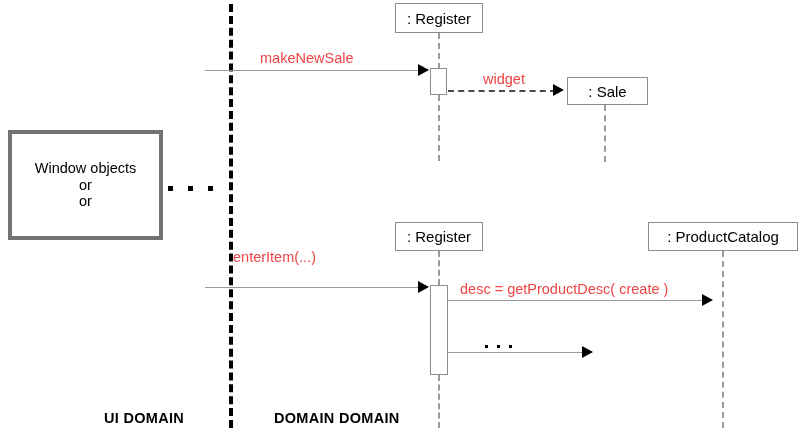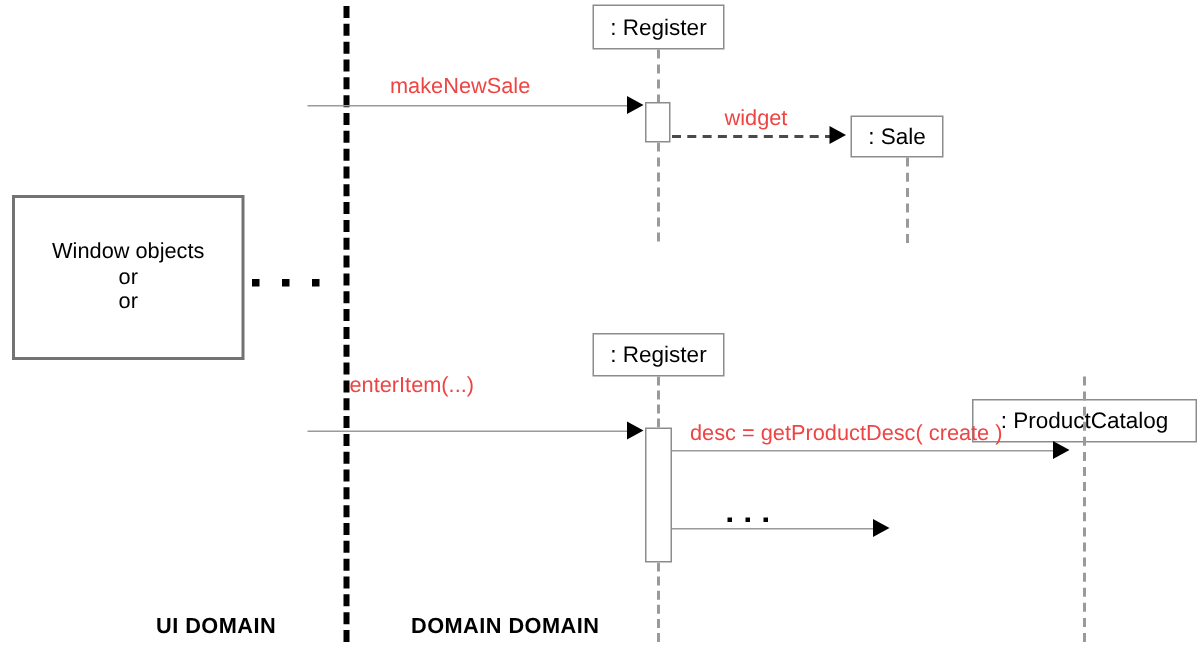--- a/index.html
+++ b/index.html
@@ -28,21 +28,21 @@
     display: flex;
     align-items: center;
     justify-content: center;
     font-size: 15px;
     color: #000;
     white-space: nowrap;
   }
 
   
   .ui-box {
-    border: 2px solid #737373;
+    border: 4px solid #737373;
     background: #ffffff;
     box-sizing: border-box;
     display: flex;
     flex-direction: column;
     align-items: center;
     justify-content: center;
     font-size: 14.5px;
     line-height: 16.5px;
     color: #000;
   }
@@ -141,37 +141,37 @@
   <div class="abs activation" style="left:430px; top:68px; width:17px; height:27px;"></div>
 
   <div class="abs msg-line" style="left:205px; top:70px; width:215px;"></div>
   <div class="abs arrowhead" style="left:418px; top:64px;"></div>
   <div class="abs msg-label" style="left:260px; top:50px;">makeNewSale</div>
 
   <div class="abs msg-line dashed" style="left:448px; top:90px; width:108px;"></div>
   <div class="abs arrowhead" style="left:553px; top:84px;"></div>
   <div class="abs msg-label" style="left:483px; top:71px;">widget</div>
 
-  <div class="abs obj-box" style="left:567px; top:77px; width:62px; height:28px;">
+  <div class="abs obj-box" style="left:567px; top:77px; width:81px; height:28px;">
     <span>: Sale</span>
   </div>
   <div class="abs lifeline" style="left:604px; top:105px; height:57px;"></div>
 
   <div class="abs obj-box" style="left:395px; top:222px; width:88px; height:29px;">
     <span>: Register</span>
   </div>
   <div class="abs lifeline" style="left:438px; top:251px; height:34px;"></div>
   <div class="abs lifeline" style="left:438px; top:375px; height:53px;"></div>
   <div class="abs activation" style="left:430px; top:285px; width:18px; height:90px;"></div>
 
   <div class="abs msg-line" style="left:205px; top:287px; width:215px;"></div>
   <div class="abs arrowhead" style="left:418px; top:281px;"></div>
   <div class="abs msg-label" style="left:233px; top:249px;">enterItem(...)</div>
 
-  <div class="abs obj-box" style="left:648px; top:222px; width:150px; height:29px;margin-top:44px;">
+  <div class="abs obj-box" style="left:648px; top:222px; width:150px; height:29px;">
     <span>: ProductCatalog</span>
   </div>
   <div class="abs lifeline" style="left:722px; top:251px; height:177px;"></div>
 
   <div class="abs msg-line" style="left:448px; top:300px; width:256px;"></div>
   <div class="abs arrowhead" style="left:702px; top:294px;"></div>
   <div class="abs msg-label" style="left:460px; top:281px;">desc = getProductDesc( create )</div>
 
   <div class="abs msg-line" style="left:448px; top:352px; width:136px;"></div>
   <div class="abs arrowhead" style="left:582px; top:346px;"></div>

